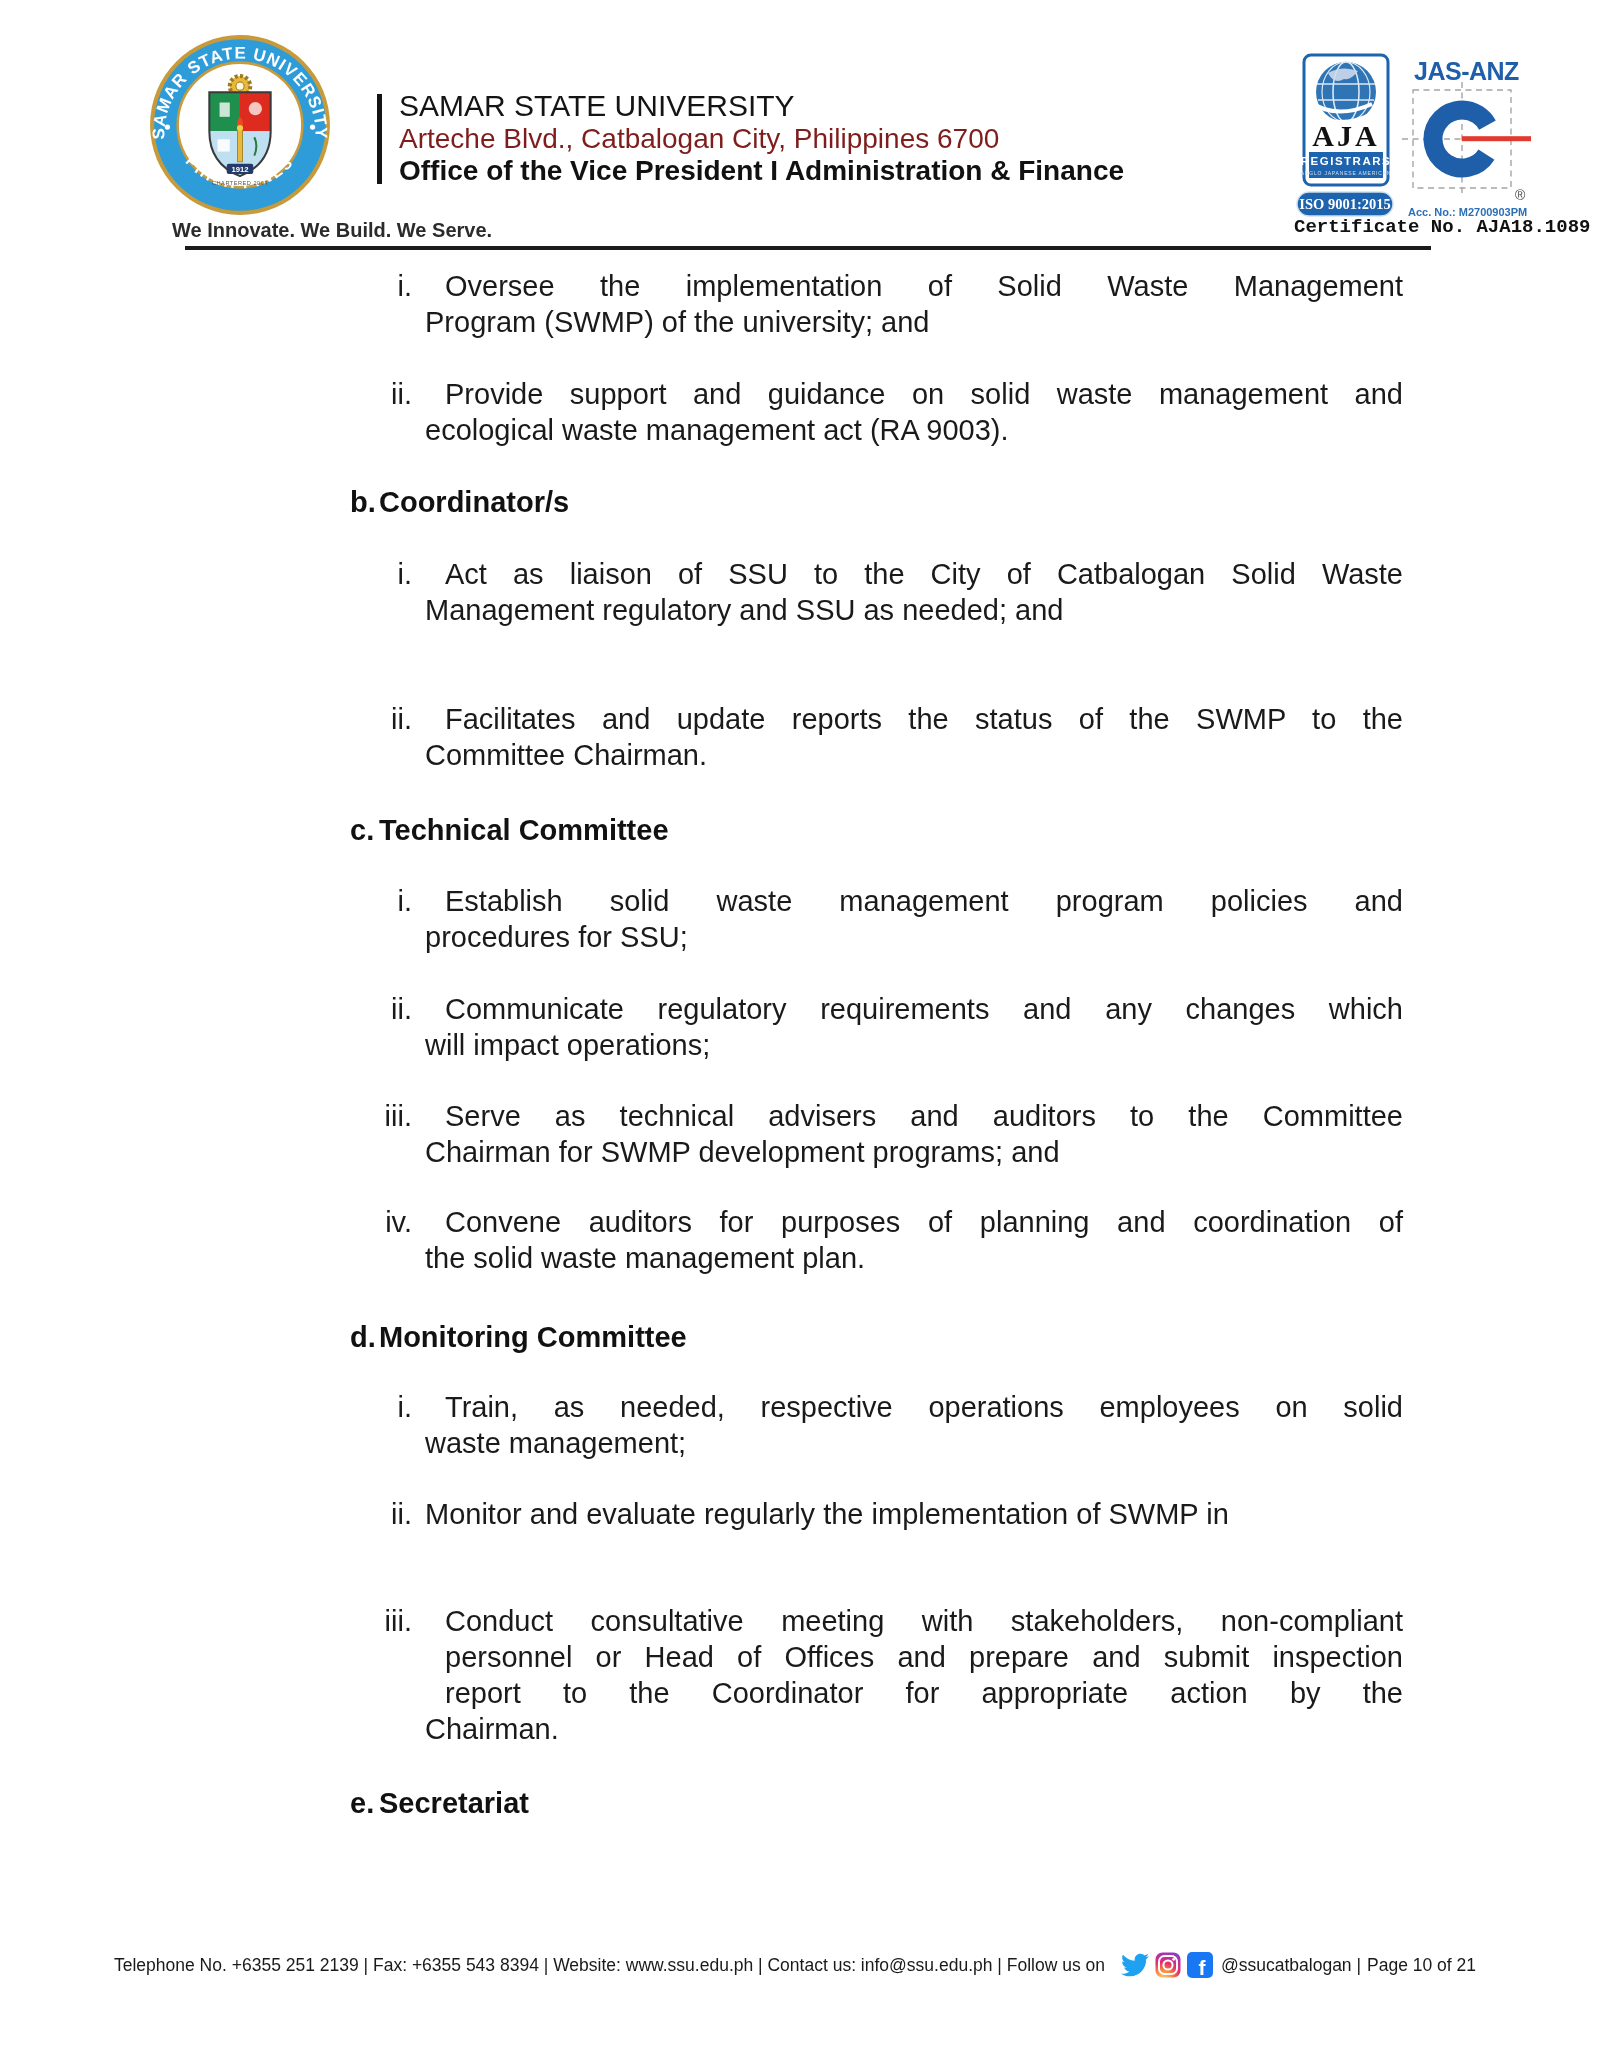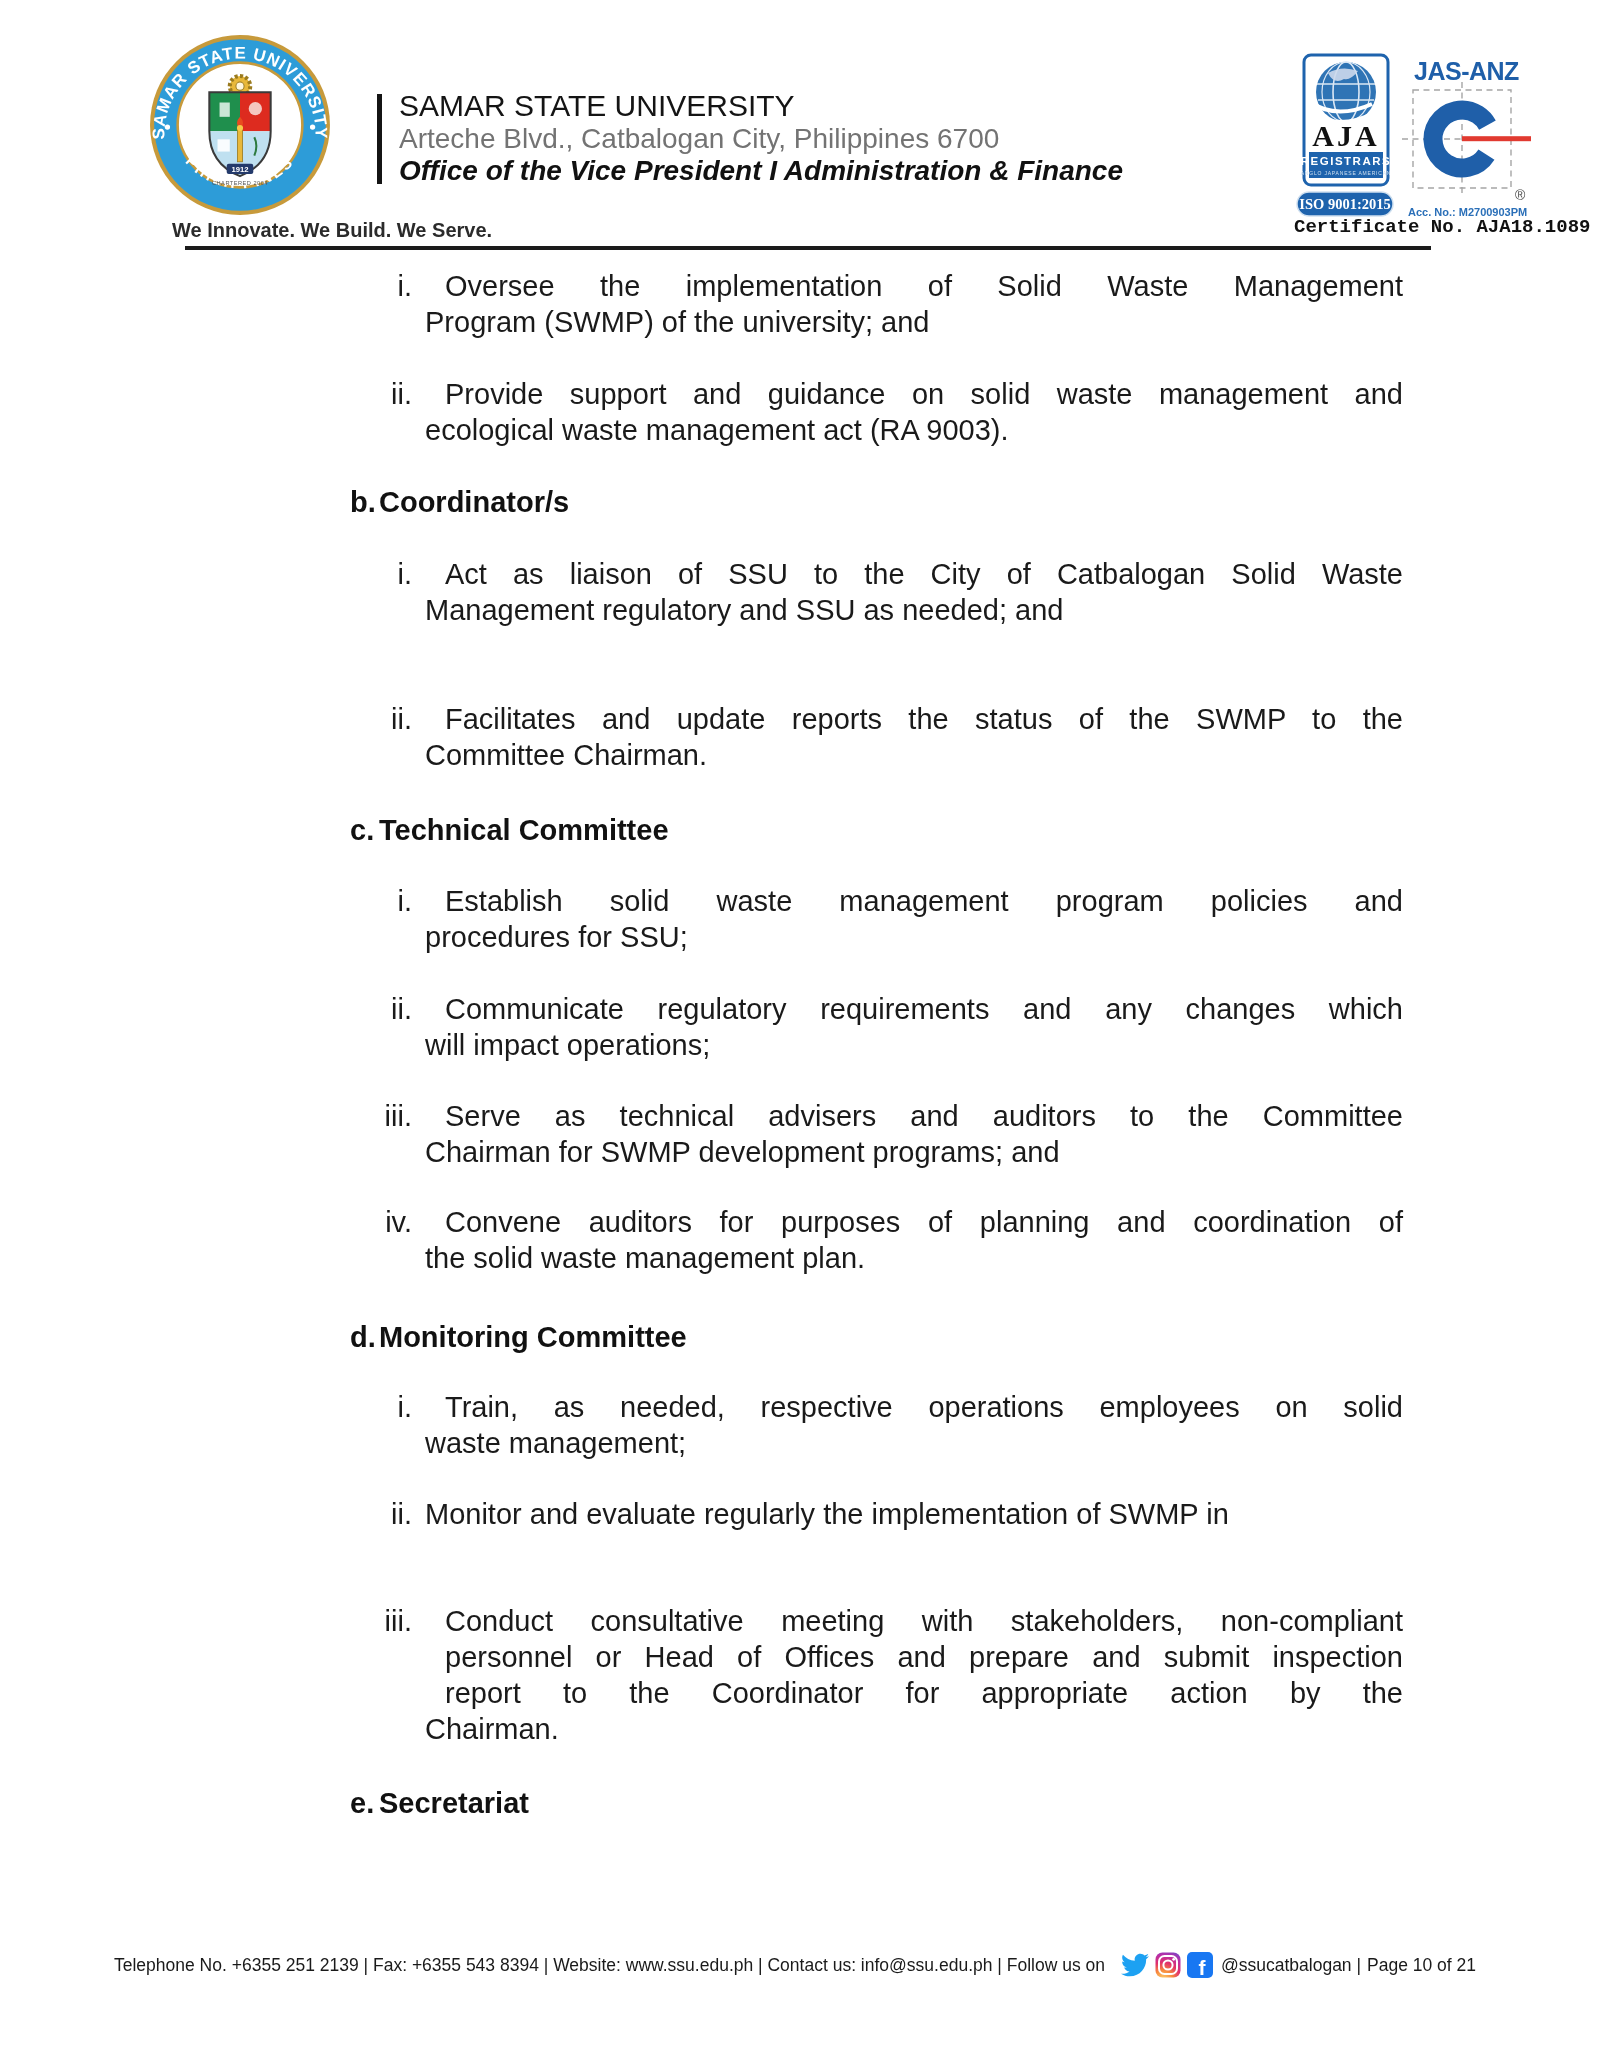--- a/index.html
+++ b/index.html
@@ -15,22 +15,22 @@
 
   
   .seal{position:absolute;left:148px;top:33px;width:184px;height:184px;}
   .tagline{
     position:absolute;left:172px;top:219px;
     font-size:20px;font-weight:bold;color:#2b2b2b;
   }
   .vbar{position:absolute;left:377px;top:94px;width:5px;height:90px;background:#141414;}
   .uni-block{position:absolute;left:399px;top:88px;}
   .uni-name{font-size:30px;line-height:35px;color:#141414;}
-  .uni-addr{font-size:28px;line-height:32px;color:#737373;}
-  .uni-office{font-size:28px;line-height:32px;font-weight:bold;color:#111;font-style:italic;}
+  .uni-addr{font-size:28px;line-height:32px;color:#7f1d1d;}
+  .uni-office{font-size:28px;line-height:32px;font-weight:bold;color:#111;}
   .aja-svg{position:absolute;left:1288px;top:40px;width:112px;height:180px;}
   .jas-svg{position:absolute;left:1398px;top:42px;width:200px;height:180px;}
   .certificate{
     position:absolute;left:1294px;top:216px;
     font-family:Liberation Mono, monospace;
     font-size:19px;font-weight:bold;color:#111;white-space:nowrap;
   }
   .hrule{position:absolute;left:185px;top:246px;width:1246px;height:4px;background:#1b1b1b;}
 
   

